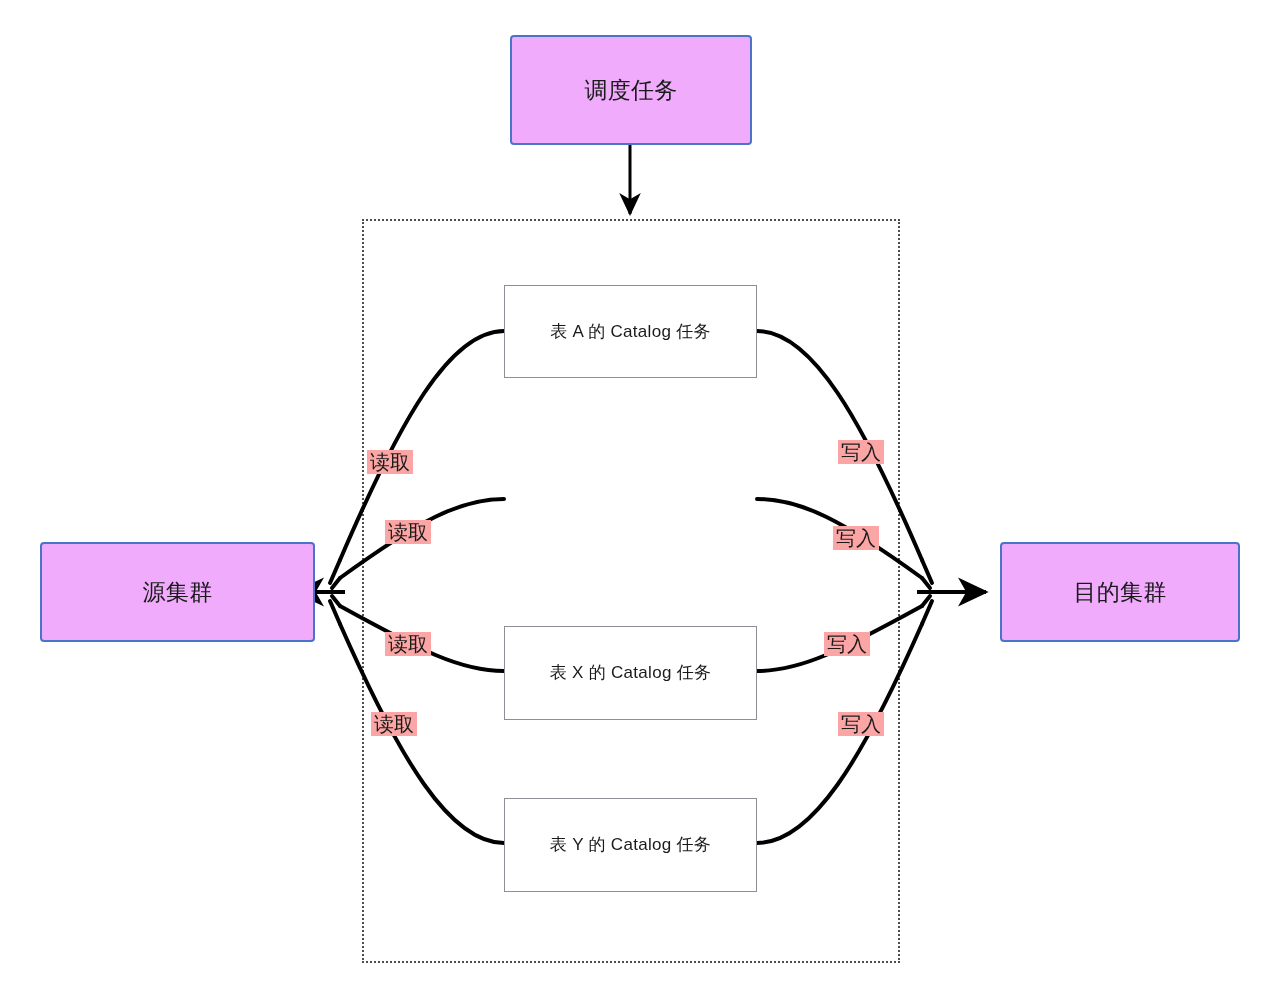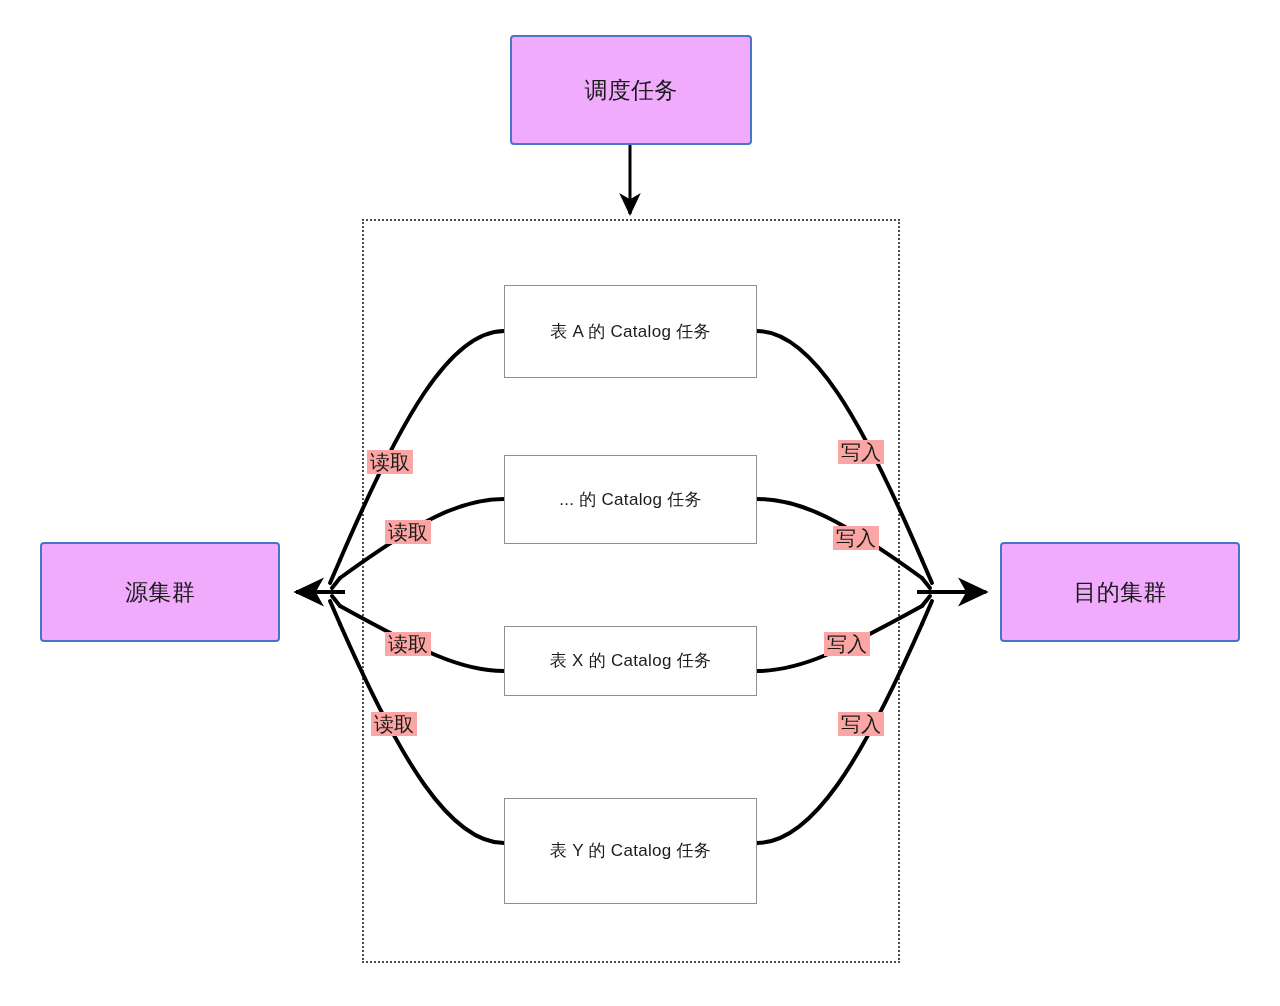--- a/index.html
+++ b/index.html
@@ -127,41 +127,38 @@
       <line x1="922" y1="578" x2="930" y2="588" stroke="#000000" stroke-width="4" stroke-linecap="round"></line>
       <line x1="922" y1="606" x2="930" y2="596" stroke="#000000" stroke-width="4" stroke-linecap="round"></line>
       <line x1="922" y1="624" x2="932" y2="601" stroke="#000000" stroke-width="4" stroke-linecap="round"></line>
     </g>
   </svg>
 
   <div class="node node-blue" style="left:510px; top:35px; width:242px; height:110px;">
     <span class="node-label">调度任务</span>
   </div>
 
-  <div class="node node-blue" style="left:40px; top:542px; width:240px; height:100px;text-align:right;">
+  <div class="node node-blue" style="left:40px; top:542px; width:275px; height:100px;text-align:right;">
     <span class="node-label">源集群</span>
   </div>
 
   <div class="node node-blue" style="left:1000px; top:542px; width:240px; height:100px;">
     <span class="node-label">目的集群</span>
   </div>
 
   <div class="node node-plain" style="left:504px; top:285px; width:253px; height:93px;">
     <span class="node-label">表 A 的 Catalog 任务</span>
   </div>
 
-  <div class="node node-plain" style="left:504px; top:455px; width:253px; height:89px;">
-    <span class="node-label">... 的 Catalog 任务</span>
-  </div>
 
-  <div class="node node-plain" style="left:504px; top:626px; width:253px; height:70px;">
+  <div class="node node-plain" style="left:504px; top:626px; width:253px; height:94px;">
     <span class="node-label">表 X 的 Catalog 任务</span>
   </div>
 
-  <div class="node node-plain" style="left:504px; top:798px; width:253px; height:106px;">
+  <div class="node node-plain" style="left:504px; top:798px; width:253px; height:94px;">
     <span class="node-label">表 Y 的 Catalog 任务</span>
   </div>
 
   <div class="edge-label" style="left:367px; top:450px;">读取</div>
   <div class="edge-label" style="left:385px; top:520px;">读取</div>
   <div class="edge-label" style="left:385px; top:632px;">读取</div>
   <div class="edge-label" style="left:371px; top:712px;">读取</div>
 
   <div class="edge-label" style="left:838px; top:440px;">写入</div>
   <div class="edge-label" style="left:833px; top:526px;">写入</div>

